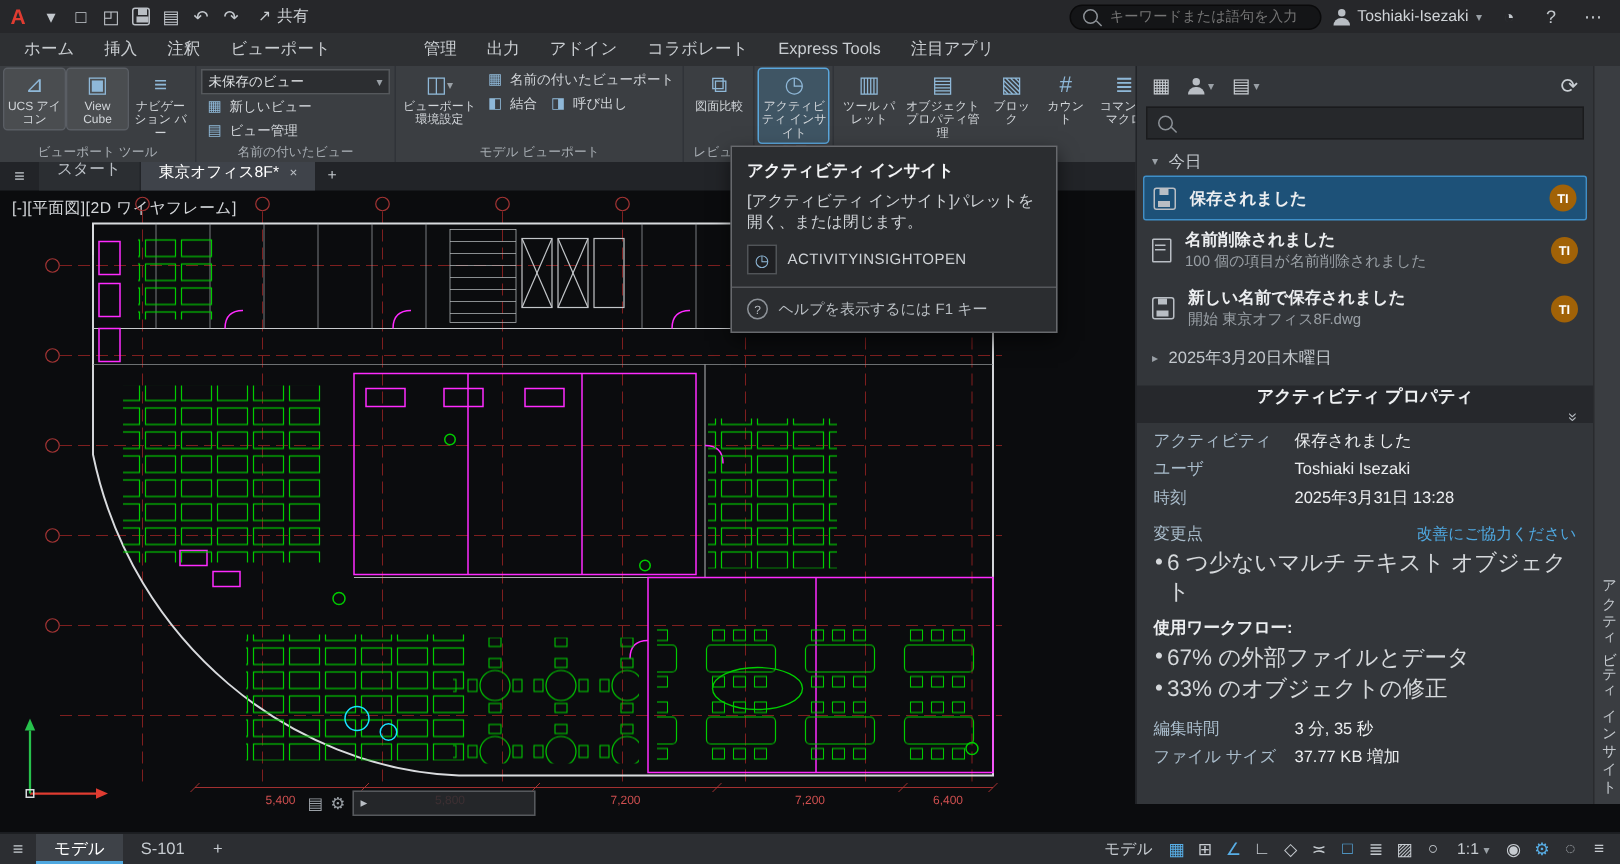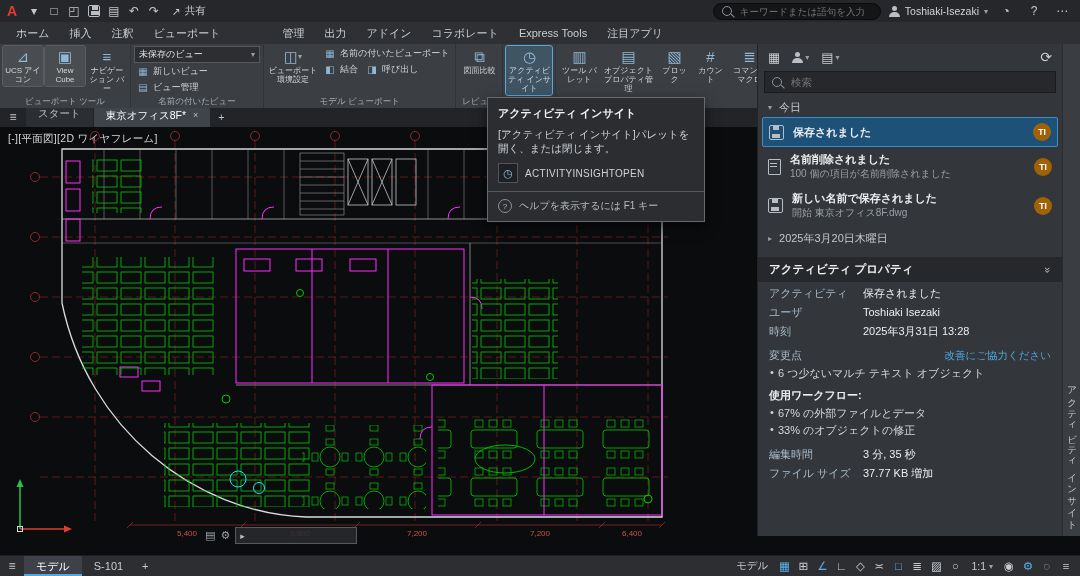--- a/index.html
+++ b/index.html
@@ -95,30 +95,30 @@
   .asub{font-size:10px;color:#9aa0a6;white-space:nowrap;overflow:hidden;}
   .badge{width:18px;height:18px;border-radius:50%;background:#a16207;color:#fff;font-size:8.5px;
          display:flex;align-items:center;justify-content:center;flex:none;font-weight:bold;}
   .icon-floppy{width:13px;height:13px;border:1.5px solid #b9bec4;border-radius:2px;position:relative;flex:none;}
   .icon-floppy::before{content:"";position:absolute;left:3px;top:0;width:6px;height:4px;background:#b9bec4;}
   .icon-floppy::after{content:"";position:absolute;left:2px;bottom:1px;width:8px;height:4px;background:#b9bec4;}
   .icon-page{width:11px;height:14px;border:1.5px solid #b9bec4;border-radius:1px;position:relative;flex:none;}
   .icon-page::after{content:"";position:absolute;left:1px;top:3px;width:7px;height:1.5px;background:#b9bec4;box-shadow:0 3px 0 #b9bec4;}
   .adate{display:flex;align-items:center;gap:7px;color:#c3c8cd;padding:6px 10px;}
   .psec{height:25px;background:#26282c;display:flex;align-items:center;padding:0 11px;font-weight:bold;
-        color:#eef0f2;font-size:11.5px;margin-top:5px;}
+        color:#eef0f2;font-size:11.5px;margin-top:5px;flex-direction:column;}
   .psec .chev{margin-left:auto;transform:rotate(90deg);font-size:11px;color:#b9bec4;font-weight:normal;}
   .prow{display:flex;padding:4px 11px 0;font-size:11px;align-items:baseline;}
   .plabel{width:94px;color:#a9bccb;flex:none;}
   .pval{color:#eceef0;}
   .changes{display:flex;align-items:baseline;padding:9px 11px 2px;}
   .changes .lbl{color:#a9bccb;}
   .changes a{margin-left:auto;color:#4fa8e0;font-size:10.5px;text-decoration:none;}
   .bhead{padding:6px 11px 2px;font-weight:bold;color:#eceef0;font-size:11px;}
-  .bullet{padding:1px 11px 1px 20px;color:#d5d8db;font-size:11px;position:relative;}
+  .bullet{padding:1px 11px 1px 20px;color:#d5d8db;font-size:15px;position:relative;}
   .bullet::before{content:"•";position:absolute;left:12px;color:#d5d8db;}
 
   
   .tooltip{position:absolute;left:487px;top:97px;width:196px;background:#2b2d30;border:1px solid #67696d;
            box-shadow:0 5px 12px rgba(0,0,0,.55);padding:8px 10px;z-index:40;color:#cfd3d7;}
   .ttitle{font-size:11px;font-weight:bold;color:#f1f2f4;margin-bottom:6px;}
   .tbody{font-size:10.5px;line-height:1.35;margin-bottom:8px;}
   .tcmd{display:flex;align-items:center;gap:7px;margin-bottom:8px;}
   .tcmd .cbox{width:18px;height:18px;background:#1f2023;border:1px solid #515458;display:flex;
               align-items:center;justify-content:center;color:#8fb8d8;font-size:11px;flex:none;}
@@ -505,21 +505,20 @@
       <span class="hicon">▦</span>
       <span class="hicon">
           <span class="icon-person"></span>
           <span class="caret">▾</span>
         </span>
       <span class="hicon">▤<span class="caret">▾</span></span>
       <span class="refresh">⟳</span>
     </div>
     <div class="psearch">
       <span class="icon-search"></span>
-      <input placeholder="検索" style="">
     </div>
     <div class="ptoday">
       <span class="caret">▾</span>
       <span>今日</span>
     </div>
 
     <div class="aitem hl">
       <span class="icon-floppy"></span>
       <div class="atext">
           <div class="atitle">保存されました</div>

